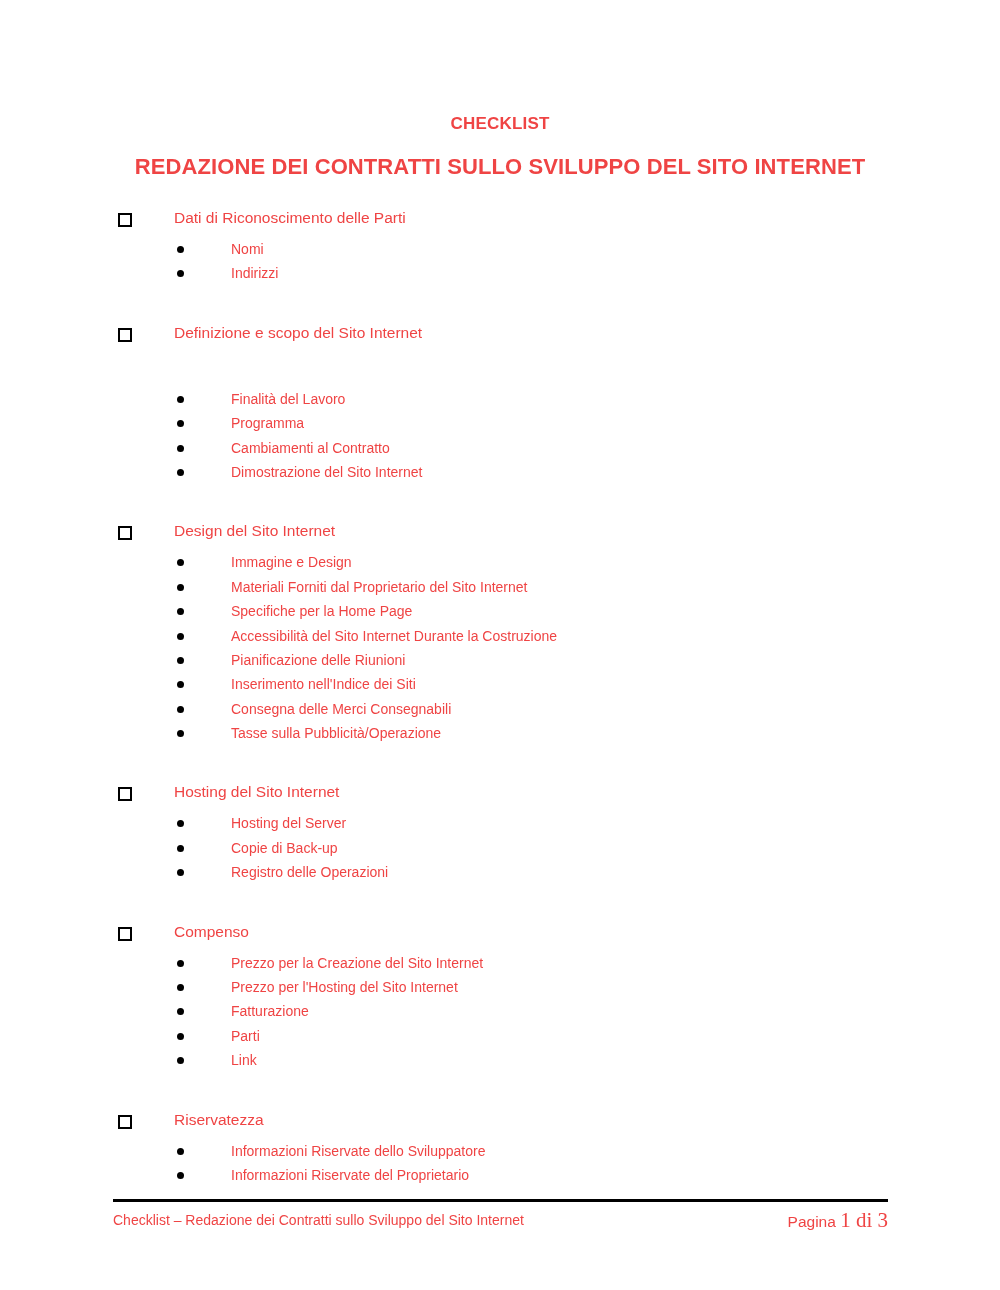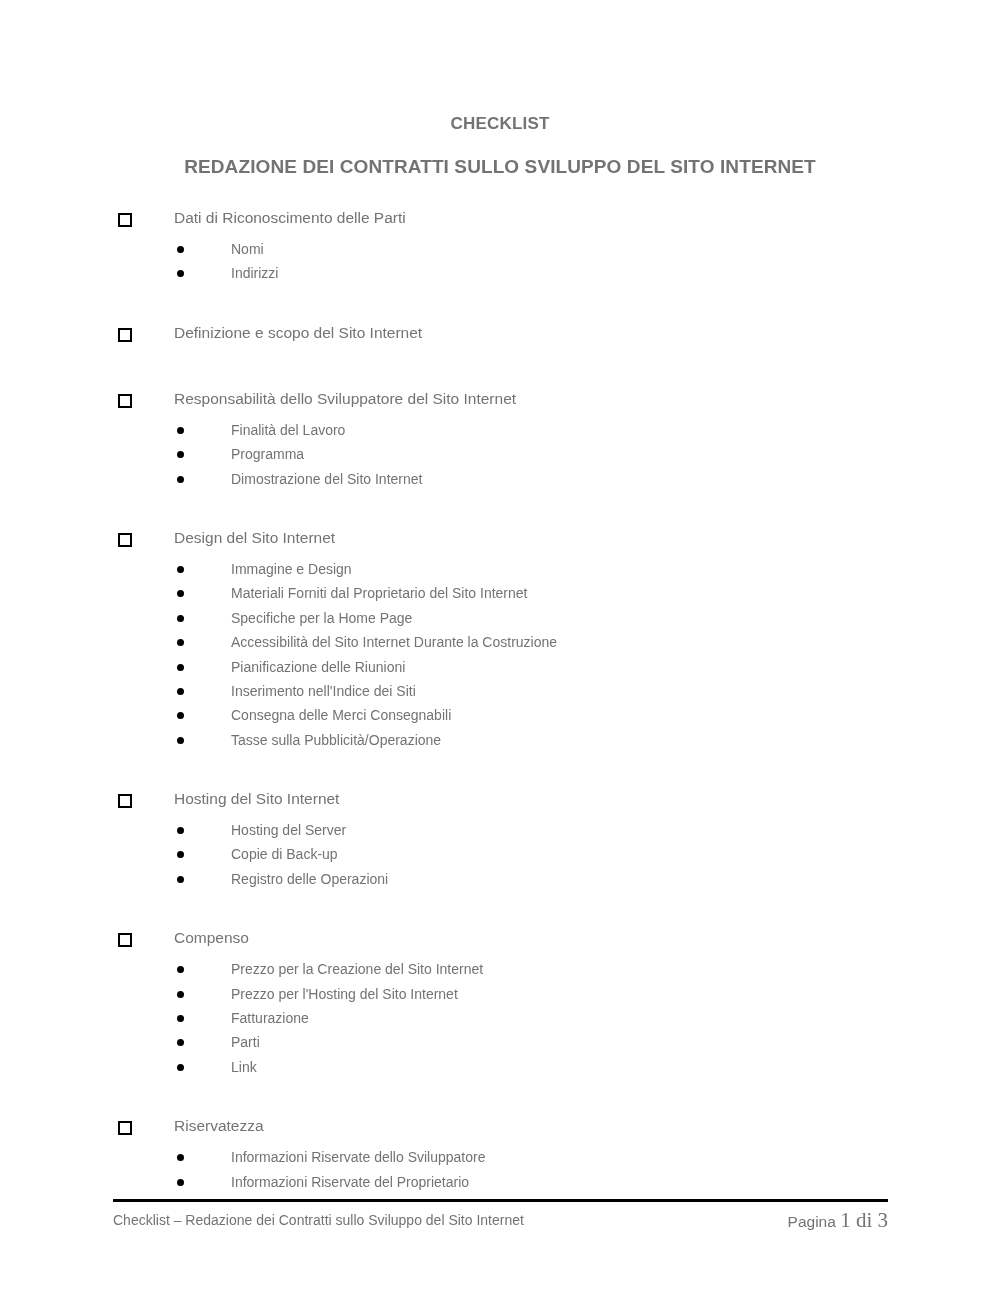--- a/index.html
+++ b/index.html
@@ -6,40 +6,40 @@
     margin: 0;
     padding: 0;
     background: #ffffff;
   }
   .page {
     position: relative;
     width: 1000px;
     height: 1290px;
     background: #ffffff;
     font-family: "Liberation Sans", sans-serif;
-    color: #737373;
+    color: #ef4444;
     overflow: hidden;
   }
 
   
   .title-block {
     position: absolute;
     left: 0;
     top: 112px;
     width: 1000px;
     text-align: center;
   }
   .doc-title {
     font-size: 17px;
     font-weight: bold;
     letter-spacing: 0.2px;
     line-height: 24px;
   }
   .doc-subtitle {
-    font-size: 19px;
+    font-size: 22px;
     font-weight: bold;
     letter-spacing: 0.1px;
     line-height: 24px;
     margin-top: 19px;
   }
 
   
   .checklist {
     position: absolute;
     left: 0;
@@ -161,31 +161,31 @@
       </div>
       <div class="group-gap"></div>
       <div class="group">
         <div class="group-head">
           <span class="checkbox"></span>
           <span class="group-label">Definizione e scopo del Sito Internet</span>
         </div>
       </div>
       <div class="group-gap"></div>
       <div class="group">
-        <div class="group-head">
-          <span class="checkbox"></span>
-          <span class="group-label">Responsabilità dello Sviluppatore del Sito Internet</span>
-        </div>
         <div class="sub-item">
           <span class="bullet"></span>
           <span class="sub-label">Finalità del Lavoro</span>
         </div>
         <div class="sub-item">
           <span class="bullet"></span>
           <span class="sub-label">Programma</span>
+        </div>
+        <div class="sub-item">
+          <span class="bullet"></span>
+          <span class="sub-label">Cambiamenti al Contratto</span>
         </div>
         <div class="sub-item">
           <span class="bullet"></span>
           <span class="sub-label">Dimostrazione del Sito Internet</span>
         </div>
       </div>
       <div class="group-gap"></div>
       <div class="group">
         <div class="group-head">
           <span class="checkbox"></span>

